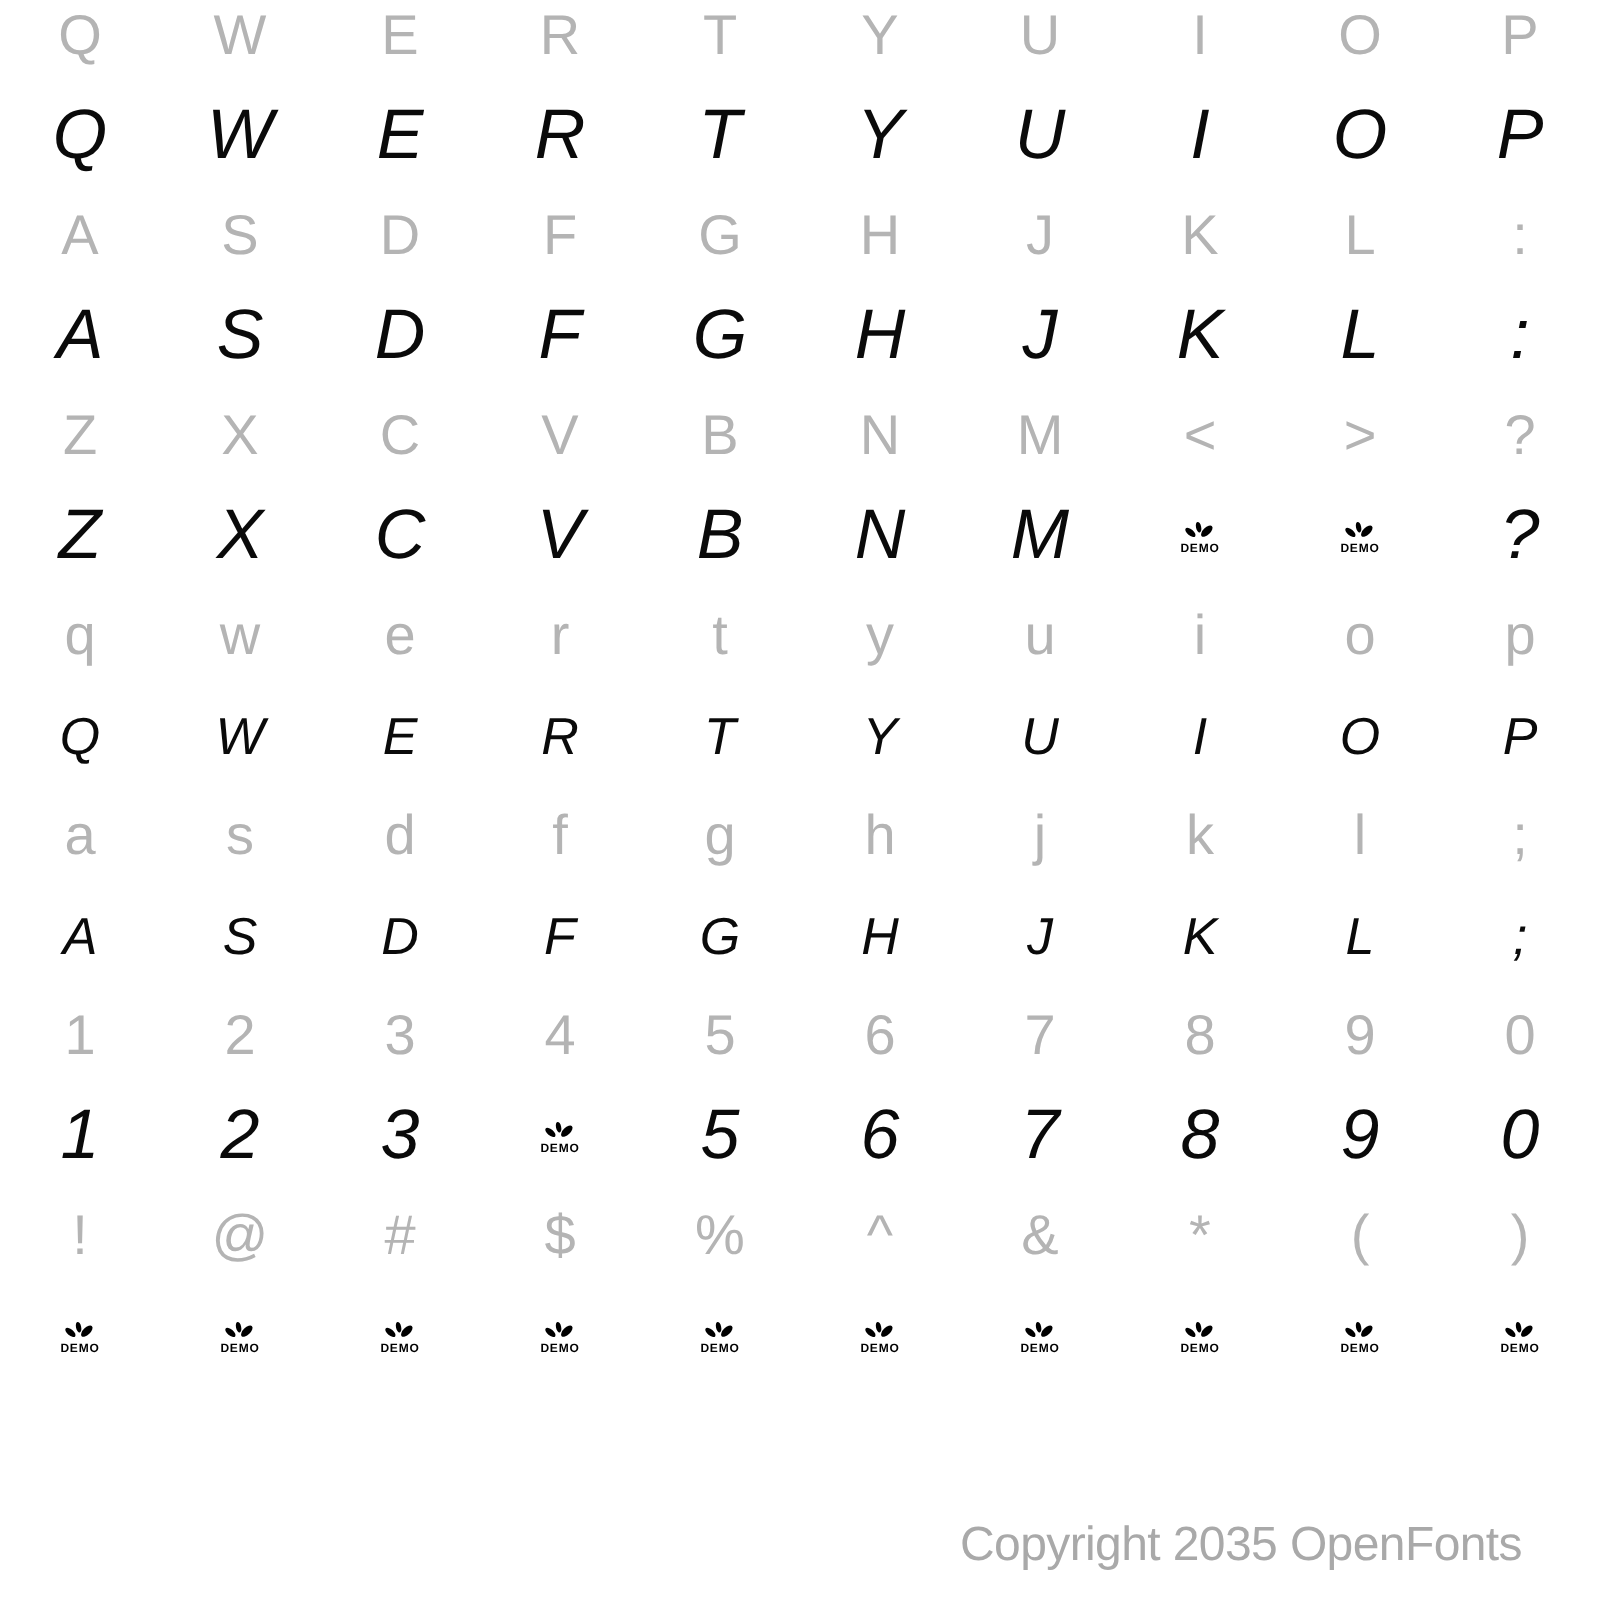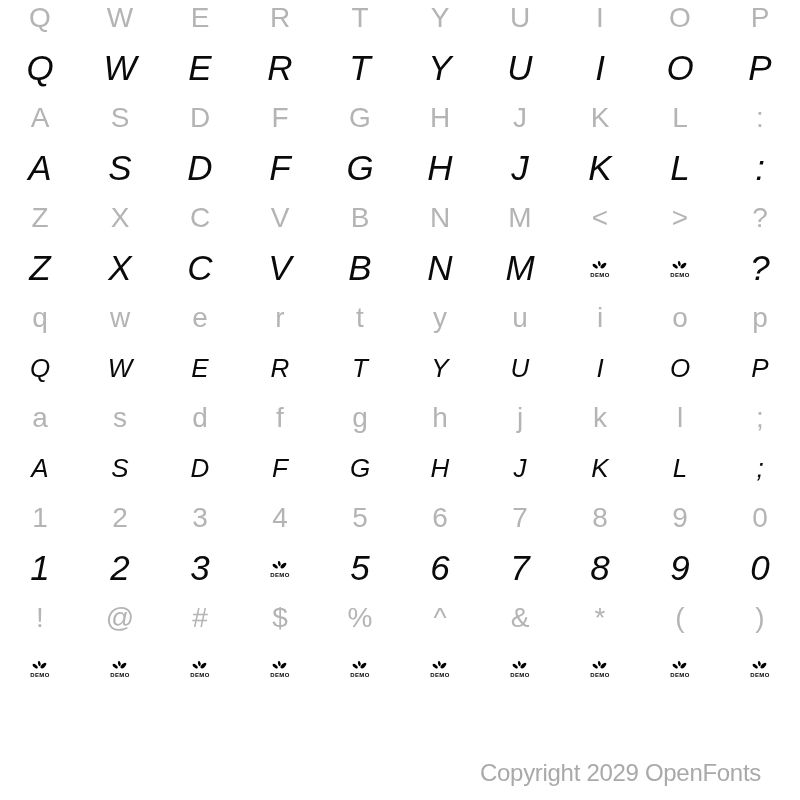--- a/index.html
+++ b/index.html
@@ -388,13 +388,13 @@
         <ellipse cx="8.3" cy="4.6" rx="2.7" ry="1.3" transform="rotate(78 8.3 4.6)"></ellipse>
         <ellipse cx="12.4" cy="6.6" rx="3.6" ry="1.8" transform="rotate(136 12.4 6.6)"></ellipse>
       </g>
     </svg>
     <span class="demo-label">DEMO</span>
   </span>
 </span>
     </div>
   </div>
 
-<div class="copyright">Copyright 2029 OpenFonts</div>
+<div class="copyright">Copyright 2035 OpenFonts</div>
 
 </body></html>

